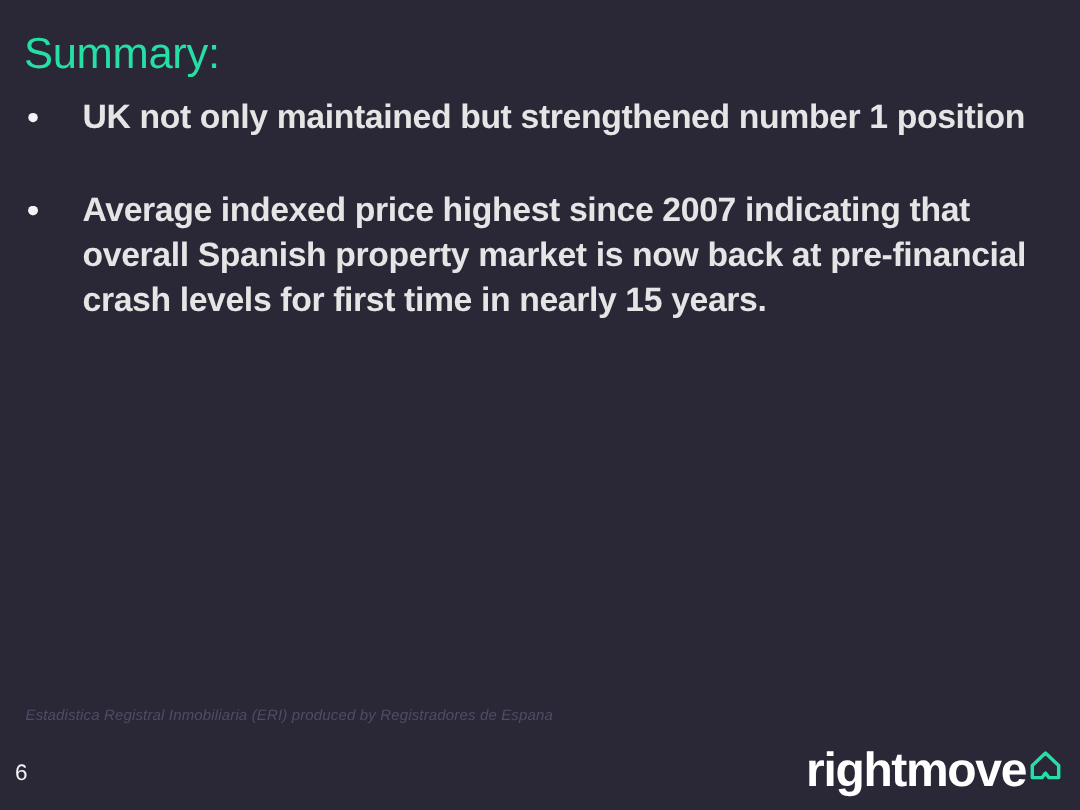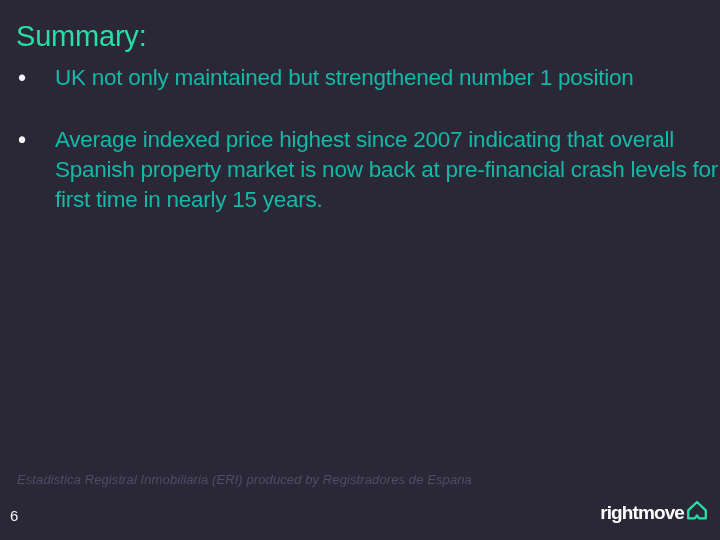--- a/index.html
+++ b/index.html
@@ -56,34 +56,34 @@
     top: 0;
     width: 14px;
     font-size: 23px;
     font-weight: 400;
     color: #f4f4f7;
     line-height: 30px;
     text-align: left;
   }
   .bullet-text {
     font-size: 22.5px;
-    font-weight: normal;
-    color: #14b8a6;
+    font-weight: bold;
+    color: #e5e5e5;
     line-height: 30px;
     letter-spacing: -0.25px;
     padding-right: 16px;
     word-spacing: 0px;
   }
 
   
   .footnote {
     position: absolute;
     left: 17px;
     top: 472px;
-    font-size: 13px;
+    font-size: 10px;
     font-style: italic;
     font-weight: normal;
     color: #4f4c66;
     letter-spacing: 0.1px;
     white-space: nowrap;
   }
 
   
   .page-number {
     position: absolute;
@@ -98,21 +98,21 @@
   
   .logo {
     position: absolute;
     right: 12px;
     top: 499px;
     display: flex;
     align-items: flex-start;
     height: 30px;
   }
   .logo-word {
-    font-size: 19px;
+    font-size: 32px;
     font-weight: bold;
     color: #ffffff;
     letter-spacing: -0.9px;
     line-height: 28px;
   }
   .logo-house {
     display: block;
     margin-left: 2px;
     margin-top: 1px;
   }

